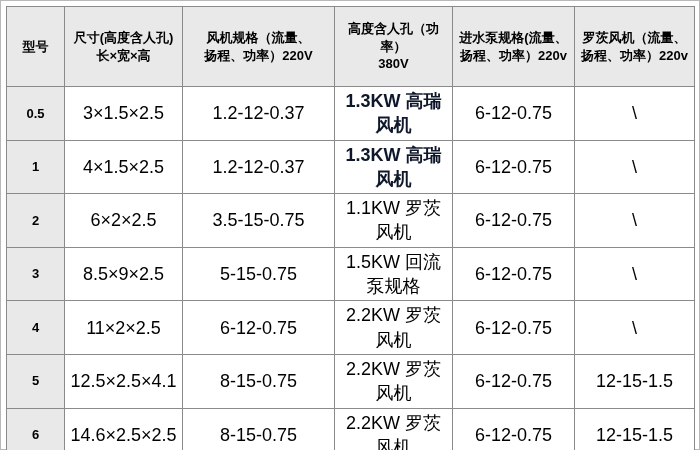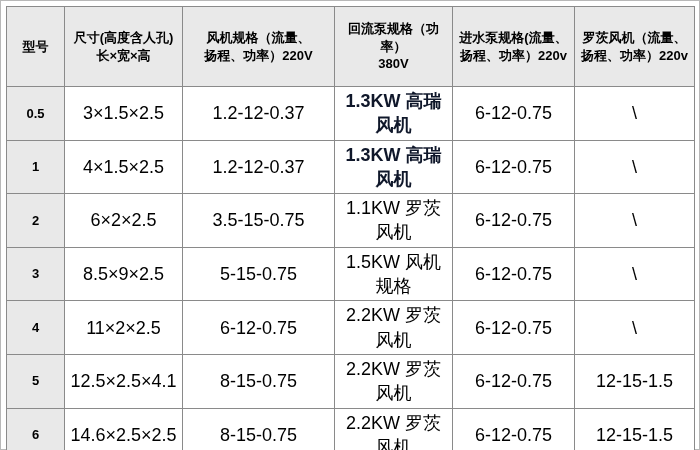--- a/index.html
+++ b/index.html
@@ -93,21 +93,21 @@
         </th>
         <th>
           <span class="hdr-line">尺寸(高度含人孔)</span>
           <span class="hdr-line">长×宽×高</span>
         </th>
         <th>
           <span class="hdr-line">风机规格（流量、</span>
           <span class="hdr-line">扬程、功率）220V</span>
         </th>
         <th>
-          <span class="hdr-line">回流泵规格（功率）</span>
+          <span class="hdr-line">高度含人孔（功率）</span>
           <span class="hdr-line">380V</span>
         </th>
         <th>
           <span class="hdr-line">进水泵规格(流量、</span>
           <span class="hdr-line">扬程、功率）220v</span>
         </th>
         <th>
           <span class="hdr-line">罗茨风机（流量、</span>
           <span class="hdr-line">扬程、功率）220v</span>
         </th>
@@ -135,21 +135,21 @@
         <td>6×2×2.5</td>
         <td>3.5-15-0.75</td>
         <td>1.1KW 罗茨风机</td>
         <td>6-12-0.75</td>
         <td class="blank">\</td>
       </tr>
       <tr>
         <td class="model">3</td>
         <td>8.5×9×2.5</td>
         <td>5-15-0.75</td>
-        <td>1.5KW 风机规格</td>
+        <td>1.5KW 回流泵规格</td>
         <td>6-12-0.75</td>
         <td class="blank">\</td>
       </tr>
       <tr>
         <td class="model">4</td>
         <td>11×2×2.5</td>
         <td>6-12-0.75</td>
         <td>2.2KW 罗茨风机</td>
         <td>6-12-0.75</td>
         <td class="blank">\</td>

